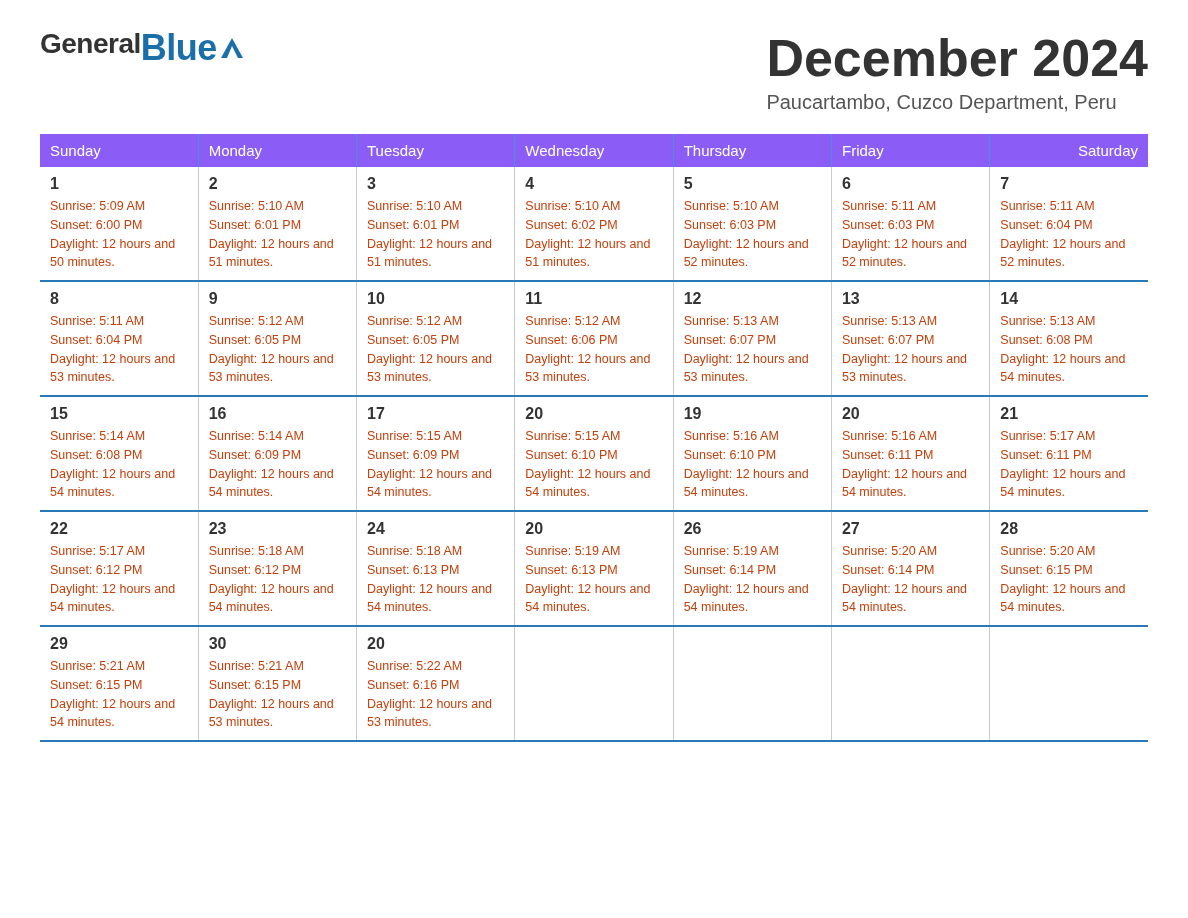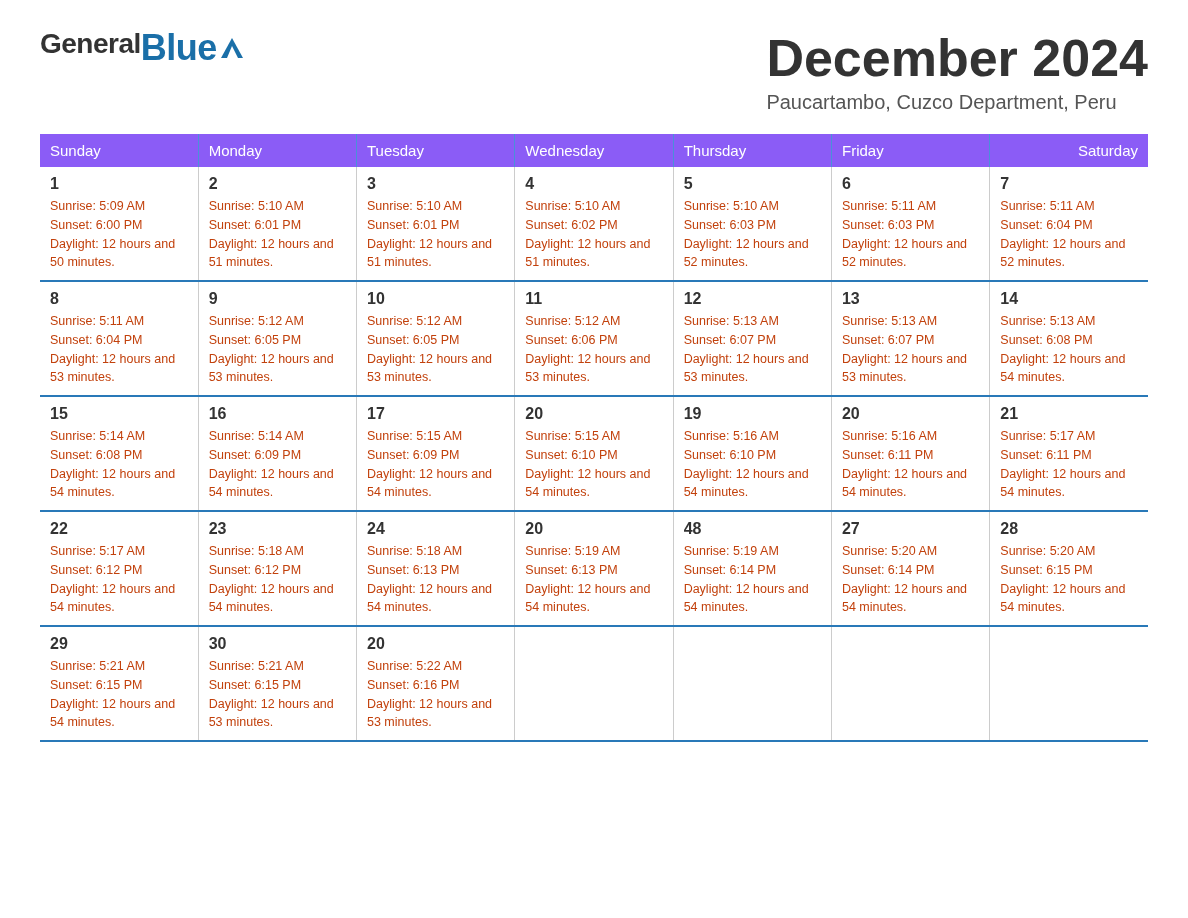--- a/index.html
+++ b/index.html
@@ -230,21 +230,21 @@
       </td>
         <td>
         <span class="day-number">24</span>
         <span class="day-info">Sunrise: 5:18 AM<br>Sunset: 6:13 PM<br>Daylight: 12 hours and 54 minutes.</span>
       </td>
         <td>
         <span class="day-number">20</span>
         <span class="day-info">Sunrise: 5:19 AM<br>Sunset: 6:13 PM<br>Daylight: 12 hours and 54 minutes.</span>
       </td>
         <td>
-        <span class="day-number">48</span>
+        <span class="day-number">26</span>
         <span class="day-info">Sunrise: 5:19 AM<br>Sunset: 6:14 PM<br>Daylight: 12 hours and 54 minutes.</span>
       </td>
         <td>
         <span class="day-number">27</span>
         <span class="day-info">Sunrise: 5:20 AM<br>Sunset: 6:14 PM<br>Daylight: 12 hours and 54 minutes.</span>
       </td>
         <td>
         <span class="day-number">28</span>
         <span class="day-info">Sunrise: 5:20 AM<br>Sunset: 6:15 PM<br>Daylight: 12 hours and 54 minutes.</span>
       </td>

